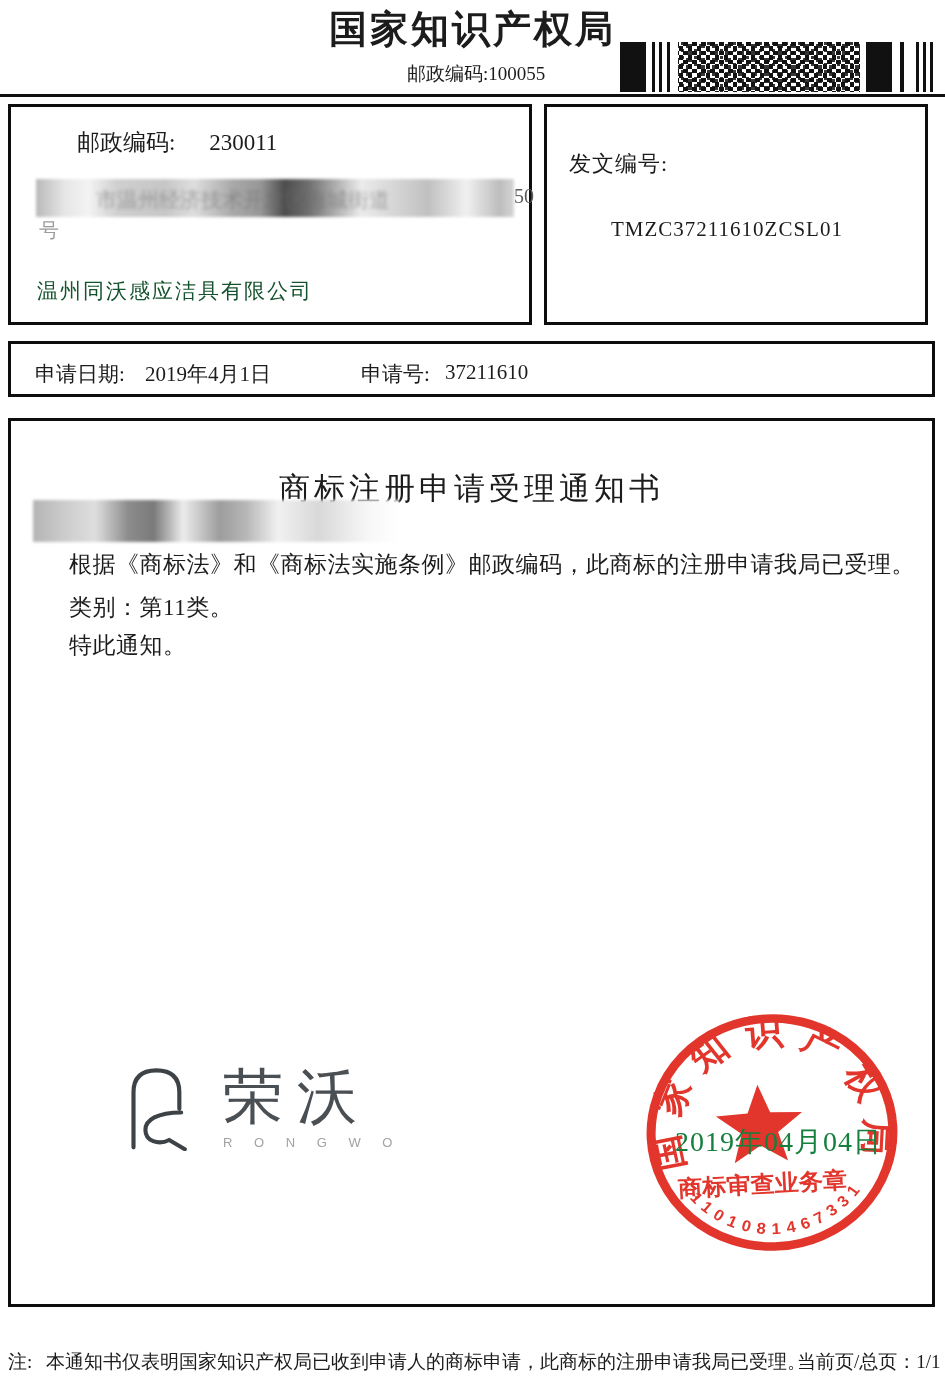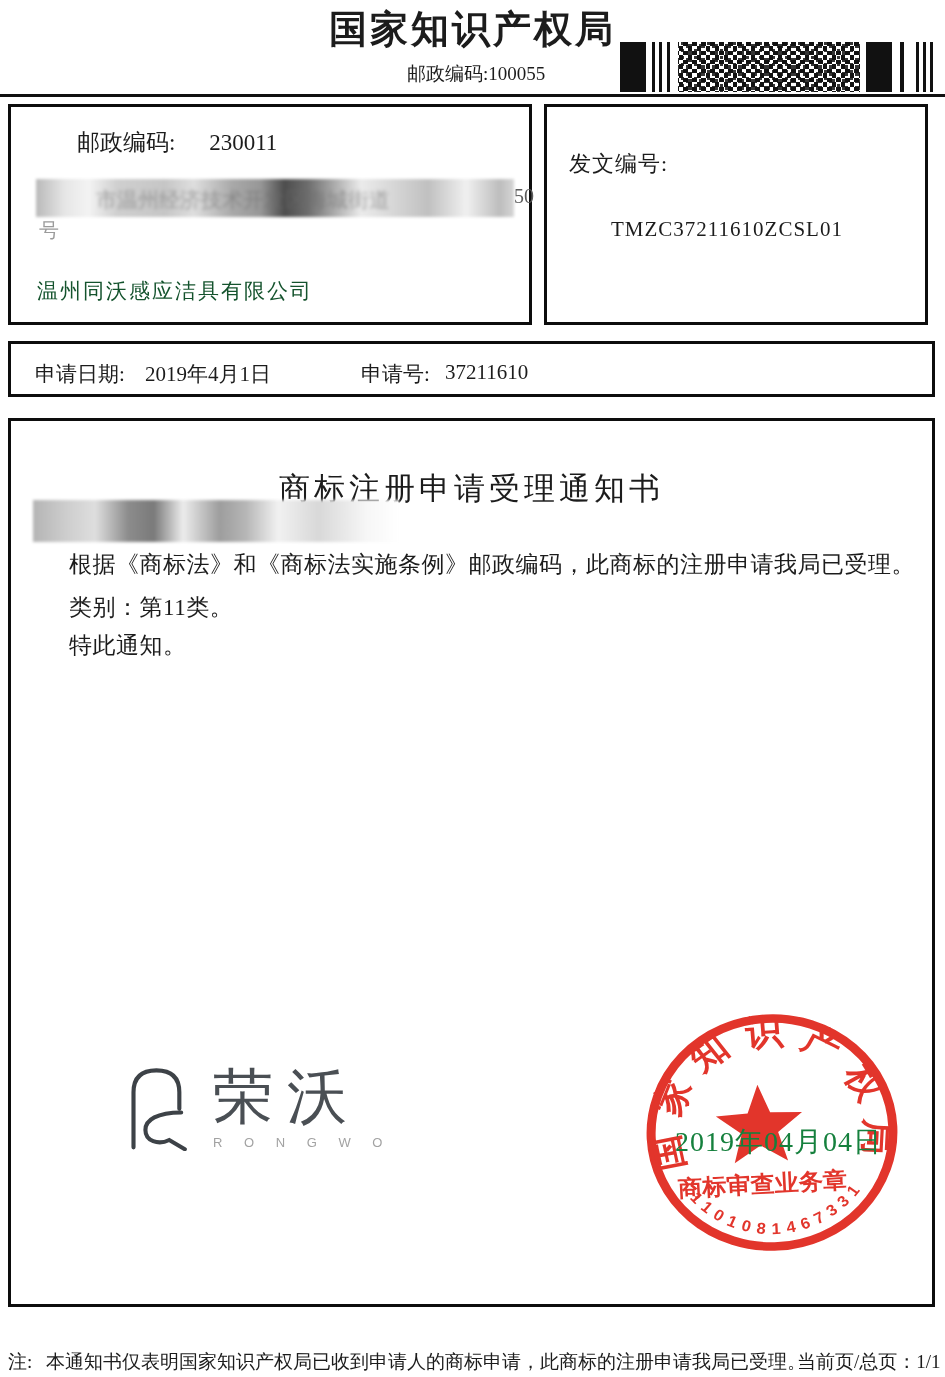--- a/index.html
+++ b/index.html
@@ -48,21 +48,21 @@
     font-size:31px; letter-spacing:4px;margin-top:21px; }
   .redact-applicant { position:absolute; left:22px; top:79px; width:366px; height:42px;
     background:linear-gradient(90deg,#b4b4b4 0%,#cdcdcd 9%,#dedede 17%,#8c8c8c 26%,#7a7a7a 33%,#ececec 41%,#9d9d9d 51%,#b5b5b5 58%,#f1f1f1 67%,#d8d8d8 78%,#f6f6f6 91%,#ffffff 100%);
     filter:blur(1.8px); }
   .body-line { position:absolute; left:58px; font-size:23px; letter-spacing:.5px; white-space:nowrap; }
   .bl1 { top:128px; } .bl2 { top:171px; } .bl3 { top:209px; }
 
   
   .logo { position:absolute; left:110px; top:640px; display:flex; align-items:flex-start; }
   .logo-mark { width:80px; height:88px; margin-top:2px; }
-  .logo-text { margin-left:12px; }
+  .logo-text { margin-left:22px; }
   .logo-cn { font-size:60px; font-weight:300; color:#4a4f54; letter-spacing:14px;
     font-family:"Liberation Sans","DejaVu Sans",sans-serif; line-height:1.2; }
   .logo-en { margin-top:2px; font-size:13px; color:#a2a2a2; letter-spacing:9px;
     font-family:Liberation Sans, sans-serif; }
 
   
   .seal { position:absolute; left:630px; top:588px; width:262px; height:247px; transform:rotate(-3deg); opacity:.93; }
   .seal-date { position:absolute; left:664px; top:702px; font-size:28px; color:#15803d; letter-spacing:1px; }
 
   

